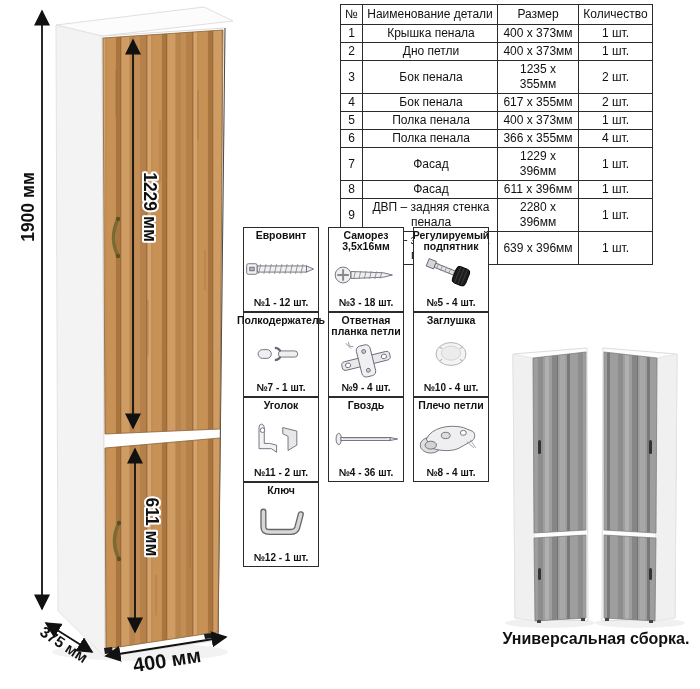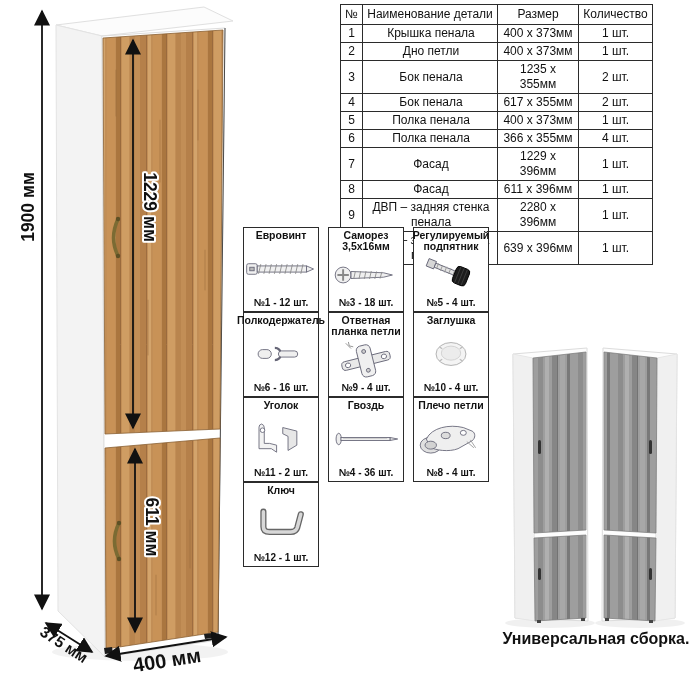--- a/index.html
+++ b/index.html
@@ -306,21 +306,21 @@
         <svg class="hw-icon" viewBox="0 0 84 50">
           <use href="#ic-foot"></use>
         </svg>
         <div class="hw-count">№5 - 4 шт.</div>
       </div>
       <div class="hw-cell">
         <div class="hw-title">Полкодержатель</div>
         <svg class="hw-icon" viewBox="0 0 84 50">
           <use href="#ic-pin"></use>
         </svg>
-        <div class="hw-count">№6 - 16 шт.</div>
+        <div class="hw-count">№7 - 1 шт.</div>
       </div>
       <div class="hw-cell">
         <div class="hw-title">Ответная планка петли</div>
         <svg class="hw-icon" viewBox="0 0 84 50">
           <use href="#ic-plate"></use>
         </svg>
         <div class="hw-count">№9 - 4 шт.</div>
       </div>
       <div class="hw-cell">
         <div class="hw-title">Заглушка</div>

